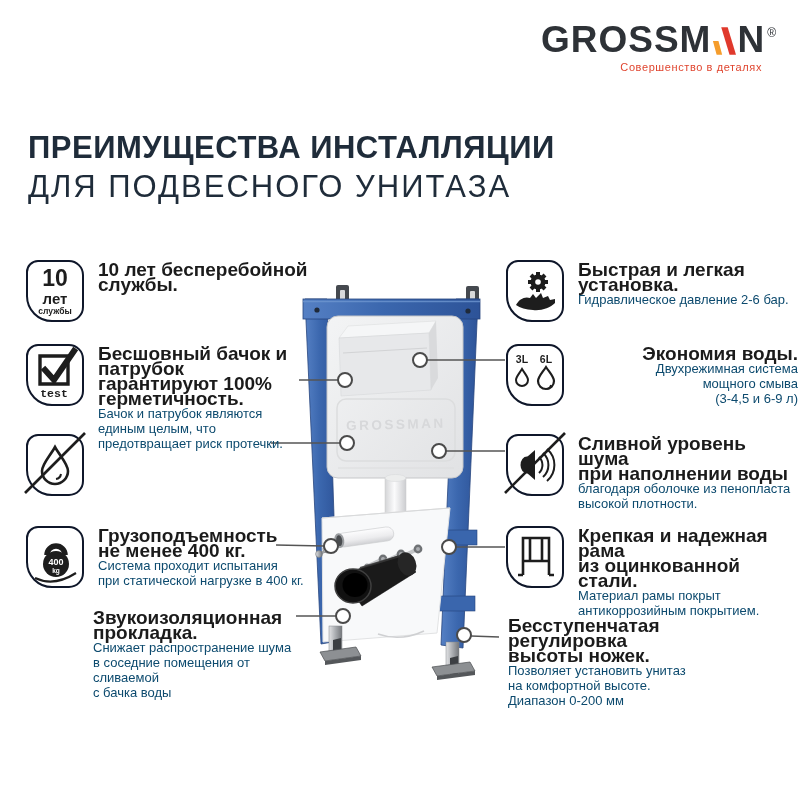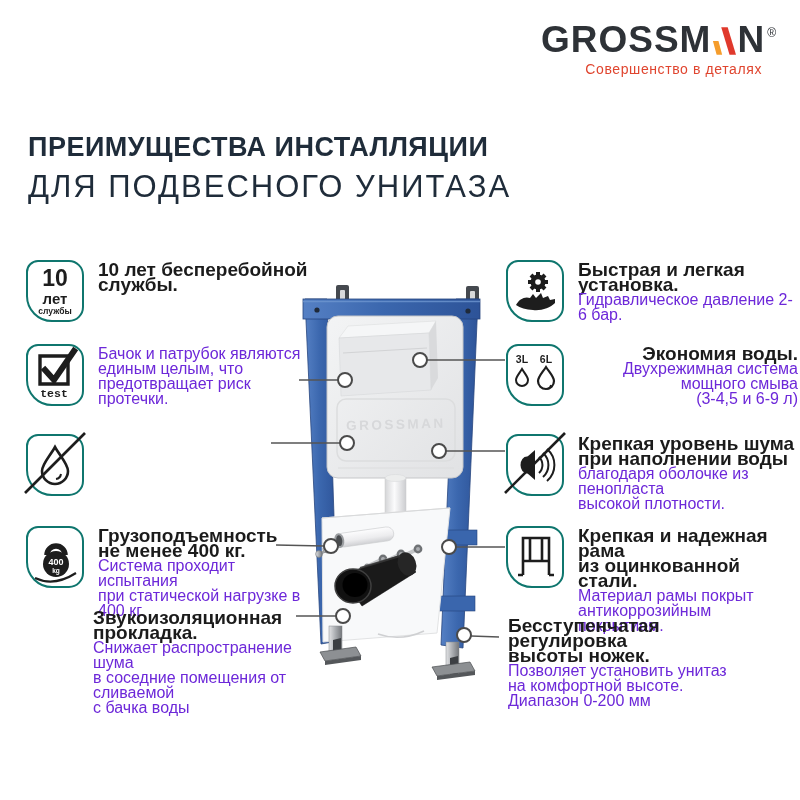--- a/index.html
+++ b/index.html
@@ -6,40 +6,40 @@
   .page{
     position:relative;width:800px;height:800px;background:#ffffff;
     overflow:hidden;font-family:"Liberation Sans",sans-serif;
   }
   
   .logo{position:absolute;top:20px;right:24px;display:flex;flex-direction:column;align-items:flex-end;}
   .logo-row{display:flex;align-items:flex-end;position:relative;}
   .logo-word{font-size:37px;font-weight:700;color:#2e3237;letter-spacing:1px;line-height:40px;}
   .logo-amark{margin:0 1px 4px 1px;}
   .logo-reg{font-size:12px;color:#2e3237;font-weight:400;transform:translateY(-20px);margin-left:2px;}
-  .logo-tagline{font-size:14px;letter-spacing:.6px;color:#e0452f;margin-top:1px;margin-right:14px;}
+  .logo-tagline{font-size:11px;letter-spacing:.6px;color:#e0452f;margin-top:1px;margin-right:14px;}
   
   .title{position:absolute;left:28px;top:128px;color:#1f2c3a;}
-  .title .t1{font-size:27px;font-weight:800;line-height:39px;letter-spacing:.5px;}
+  .title .t1{font-size:31px;font-weight:800;line-height:39px;letter-spacing:.5px;}
   .title .t2{font-size:31px;font-weight:400;line-height:39px;letter-spacing:2px;}
   
   .feature{position:absolute;display:flex;gap:14px;align-items:flex-start;}
   .icon-tile{
     flex:0 0 auto;width:54px;height:58px;background:#fff;
-    border:2px solid #0f766e;border-radius:12px 15px 15px 26px;
+    border:2px solid #0f172a;border-radius:12px 15px 15px 26px;
     display:flex;align-items:center;justify-content:center;position:relative;
   }
   .icon-tile svg{overflow:visible;}
   .badge-years{display:flex;flex-direction:column;align-items:center;justify-content:center;color:#1d1d1d;line-height:1;}
   .badge-years .b-num{font-size:23px;font-weight:800;}
   .badge-years .b-mid{font-size:15px;font-weight:800;margin-top:1px;}
   .badge-years .b-small{font-size:8.5px;font-weight:700;margin-top:1px;}
   .f-text{padding-top:2px;}
   .f-bold{font-size:19px;line-height:15px;font-weight:700;color:#1b1b1b;white-space:pre-line;}
-  .f-body{font-size:16px;line-height:15px;font-weight:400;color:#6d28d9;white-space:pre-line;}
+  .f-body{font-size:13px;line-height:15px;font-weight:400;color:#0c4a6e;white-space:pre-line;}
   .w-left{width:212px;}
   .w-right{width:220px;}
   
   .illustration{position:absolute;left:280px;top:278px;z-index:1;}
   .callouts{position:absolute;left:0;top:0;z-index:3;pointer-events:none;}
   .feature{z-index:4;}
 </style>
 </head>
 <body>
 
@@ -223,20 +223,22 @@
 
   <div class="feature" style="left:26px;top:344px;">
     <div class="icon-tile">
       <svg width="54" height="58" viewBox="0 0 54 58">
         <path d="M12,10 H40 V38 H12 Z" fill="none" stroke="#1d1d1d" stroke-width="3.4"></path>
         <path d="M17,24 L26,34 L46,5" fill="none" stroke="#1d1d1d" stroke-width="6" stroke-linecap="square"></path>
         <text x="26" y="51" text-anchor="middle" font-family="Liberation Mono, monospace" font-size="11.5" font-weight="bold" fill="#1d1d1d">test</text>
       </svg>
     </div>
     <div class="f-text w-left">
+      <div class="f-bold">Бесшовный бачок и патрубок
+гарантируют 100% герметичность.</div>
       <div class="f-body">Бачок и патрубок являются
 единым целым, что
 предотвращает риск протечки.</div>
     </div>
   </div>
 
   <div class="feature" style="left:26px;top:434px;">
     <div class="icon-tile">
       <svg width="54" height="58" viewBox="0 0 54 58">
         <path d="M27,11 C22,20 14,28 14,35 a13,13 0 0 0 26,0 C40,28 32,20 27,11 Z" fill="none" stroke="#1d1d1d" stroke-width="2.6"></path>
@@ -316,21 +318,21 @@
       <svg width="54" height="58" viewBox="0 0 54 58">
         <ellipse cx="19" cy="29" rx="6.5" ry="8.5" fill="#1d1d1d"></ellipse>
         <polygon points="19,21 27,14 27,44 19,37" fill="#1d1d1d"></polygon>
         <path d="M31,21 a11,11 0 0 1 0,16" fill="none" stroke="#1d1d1d" stroke-width="2"></path>
         <path d="M35,17 a16,16 0 0 1 0,24" fill="none" stroke="#1d1d1d" stroke-width="2"></path>
         <path d="M39,13 a21,21 0 0 1 0,32" fill="none" stroke="#1d1d1d" stroke-width="2"></path>
         <line x1="57" y1="-3" x2="-3" y2="57" stroke="#1d1d1d" stroke-width="2.6"></line>
       </svg>
     </div>
     <div class="f-text w-right">
-      <div class="f-bold">Крепкая уровень шума
+      <div class="f-bold">Сливной уровень шума
 при наполнении воды</div>
       <div class="f-body">благодаря оболочке из пенопласта
 высокой плотности.</div>
     </div>
   </div>
 
   <div class="feature" style="left:506px;top:526px;justify-content:space-between;">
     <div class="icon-tile">
       <svg width="54" height="58" viewBox="0 0 54 58">
         <g fill="none" stroke="#1d1d1d" stroke-width="2.6">

